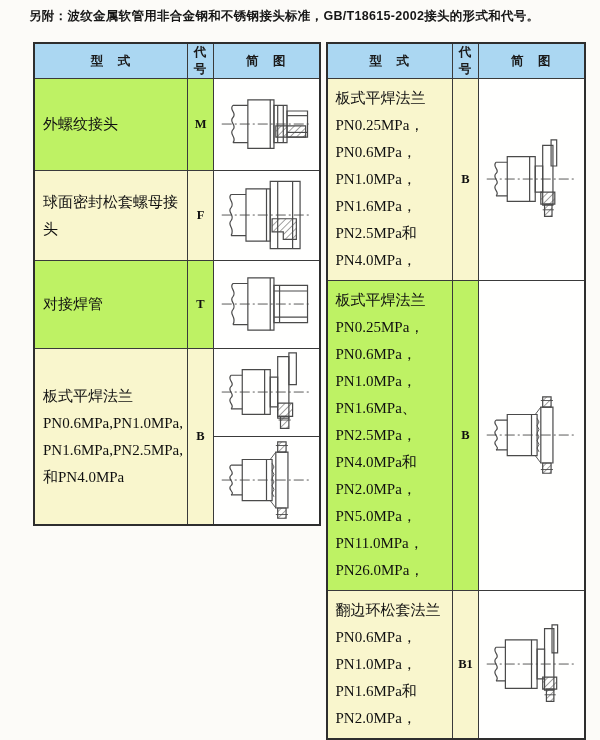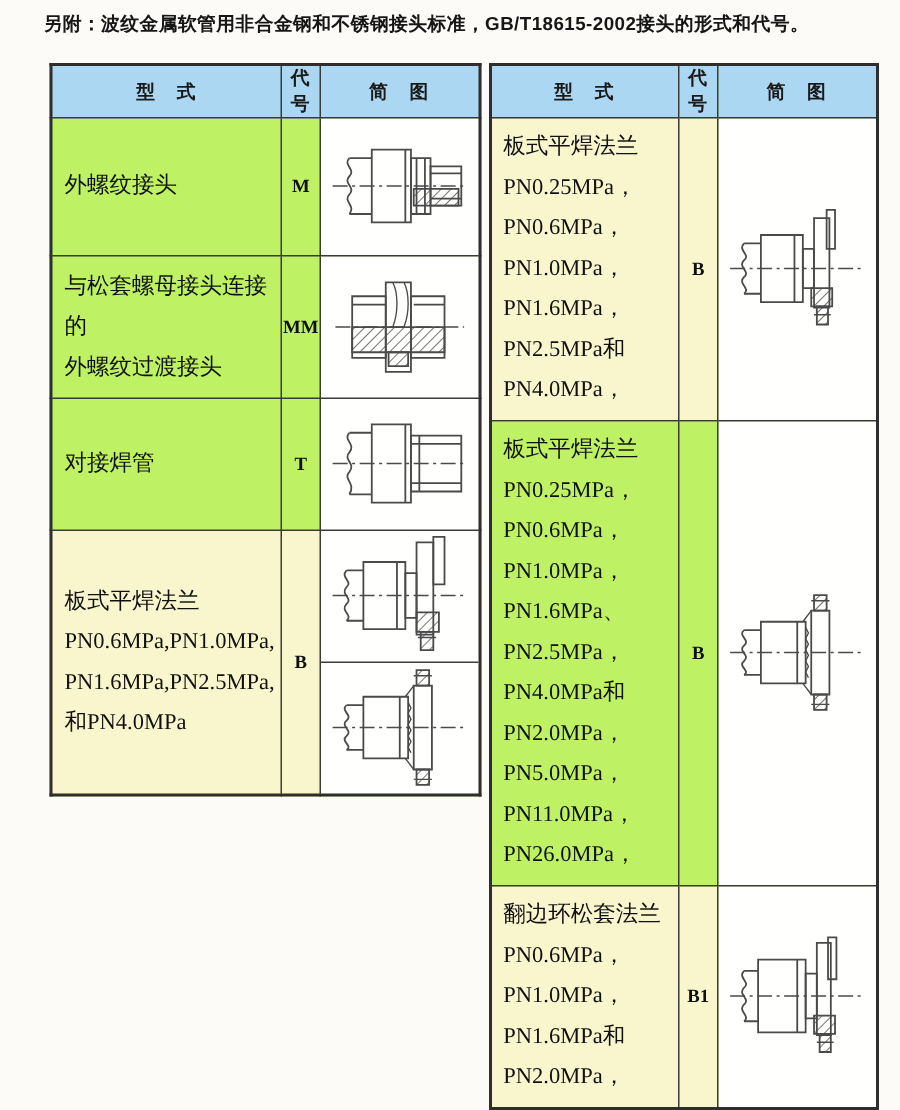--- a/index.html
+++ b/index.html
@@ -230,28 +230,27 @@
       <td class="type-cell">外螺纹接头</td>
       <td class="code-cell">M</td>
       <td class="sketch-cell">
             <div class="sk-wrap">
               <svg class="sk" viewBox="0 0 104 88">
                 <use href="#sk-m"></use>
               </svg>
             </div>
           </td>
     </tr>
-    <tr style="height:95px;">
-      <td class="type-cell">与松套螺母接头连接的
-外螺纹过渡接头</td>
-      <td class="code-cell">MM</td>
-      <td class="sketch-cell">
-            <div class="sk-wrap">
-              <svg class="sk" viewBox="0 0 104 88">
-                <use href="#sk-mm"></use>
+    <tr class="tint" style="height:90px;">
+      <td class="type-cell">球面密封松套螺母接头</td>
+      <td class="code-cell">F</td>
+      <td class="sketch-cell">
+            <div class="sk-wrap">
+              <svg class="sk" viewBox="0 0 104 88">
+                <use href="#sk-f"></use>
               </svg>
             </div>
           </td>
     </tr>
     <tr style="height:88px;">
       <td class="type-cell">对接焊管</td>
       <td class="code-cell">T</td>
       <td class="sketch-cell">
             <div class="sk-wrap">
               <svg class="sk" viewBox="0 0 104 88">

